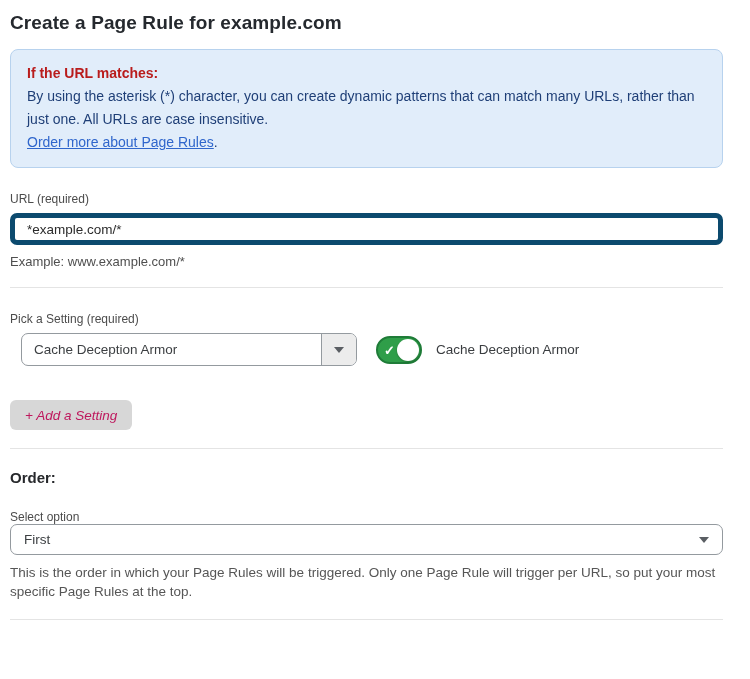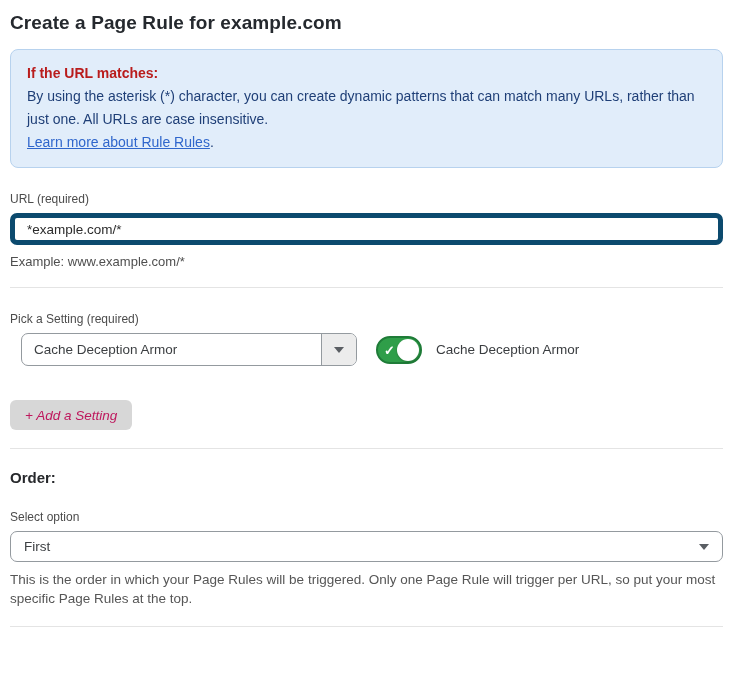--- a/index.html
+++ b/index.html
@@ -163,21 +163,20 @@
     cursor: pointer;
     white-space: nowrap;
   }
   .btn-gray {
     background: #d7d7d7;
     color: #be185d;
     font-style: italic;
   }
   .add-setting-wrap { margin-top: 34px; }
   .full-select {
-    margin-top: 7px;
     width: 100%;
     height: 31px;
     border: 1px solid #949a9f;
     border-radius: 7px;
     background: #ffffff;
     display: flex;
     align-items: center;
     padding: 0 13px;
     font-size: 13.5px;
     color: #3d4043;
@@ -195,21 +194,21 @@
 </head>
 <body>
 
 <div class="page">
 
   <h1 class="page-title">Create a Page Rule for example.com</h1>
 
   <div class="info-box">
     <div class="info-heading">If the URL matches:</div>
     <div class="info-body">By using the asterisk (*) character, you can create dynamic patterns that can match many URLs, rather than just one. All URLs are case insensitive.</div>
-    <div><a class="info-link">Learn more about Rule Rules</a><span>.</span></div>
+    <div><a class="info-link">Order more about Page Rules</a><span>.</span></div>
   </div>
 
   <div class="field-label">URL (required)</div>
   <input class="text-input" type="text" value="*example.com/*" style="">
   <div class="helper-text">Example: www.example.com/*</div>
 
   <hr class="divider">
 
 
   <div class="field-label">Pick a Setting (required)</div>

